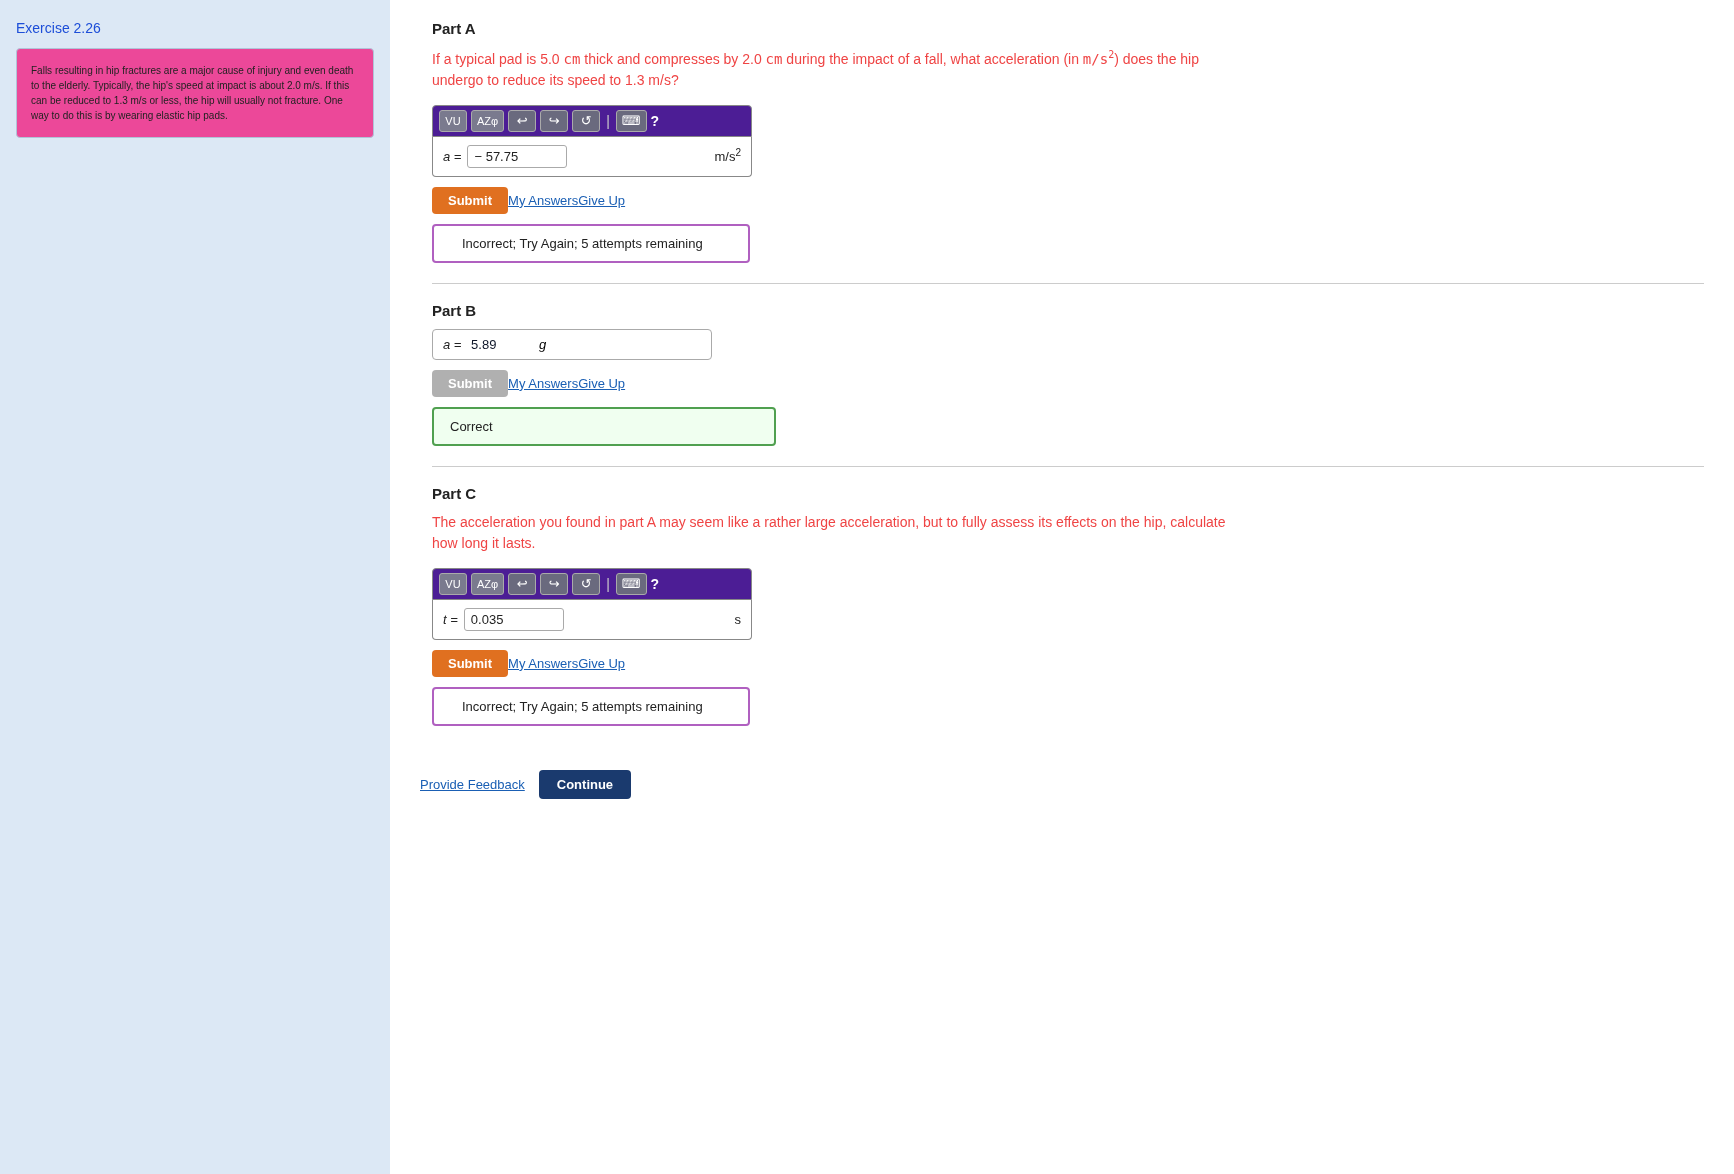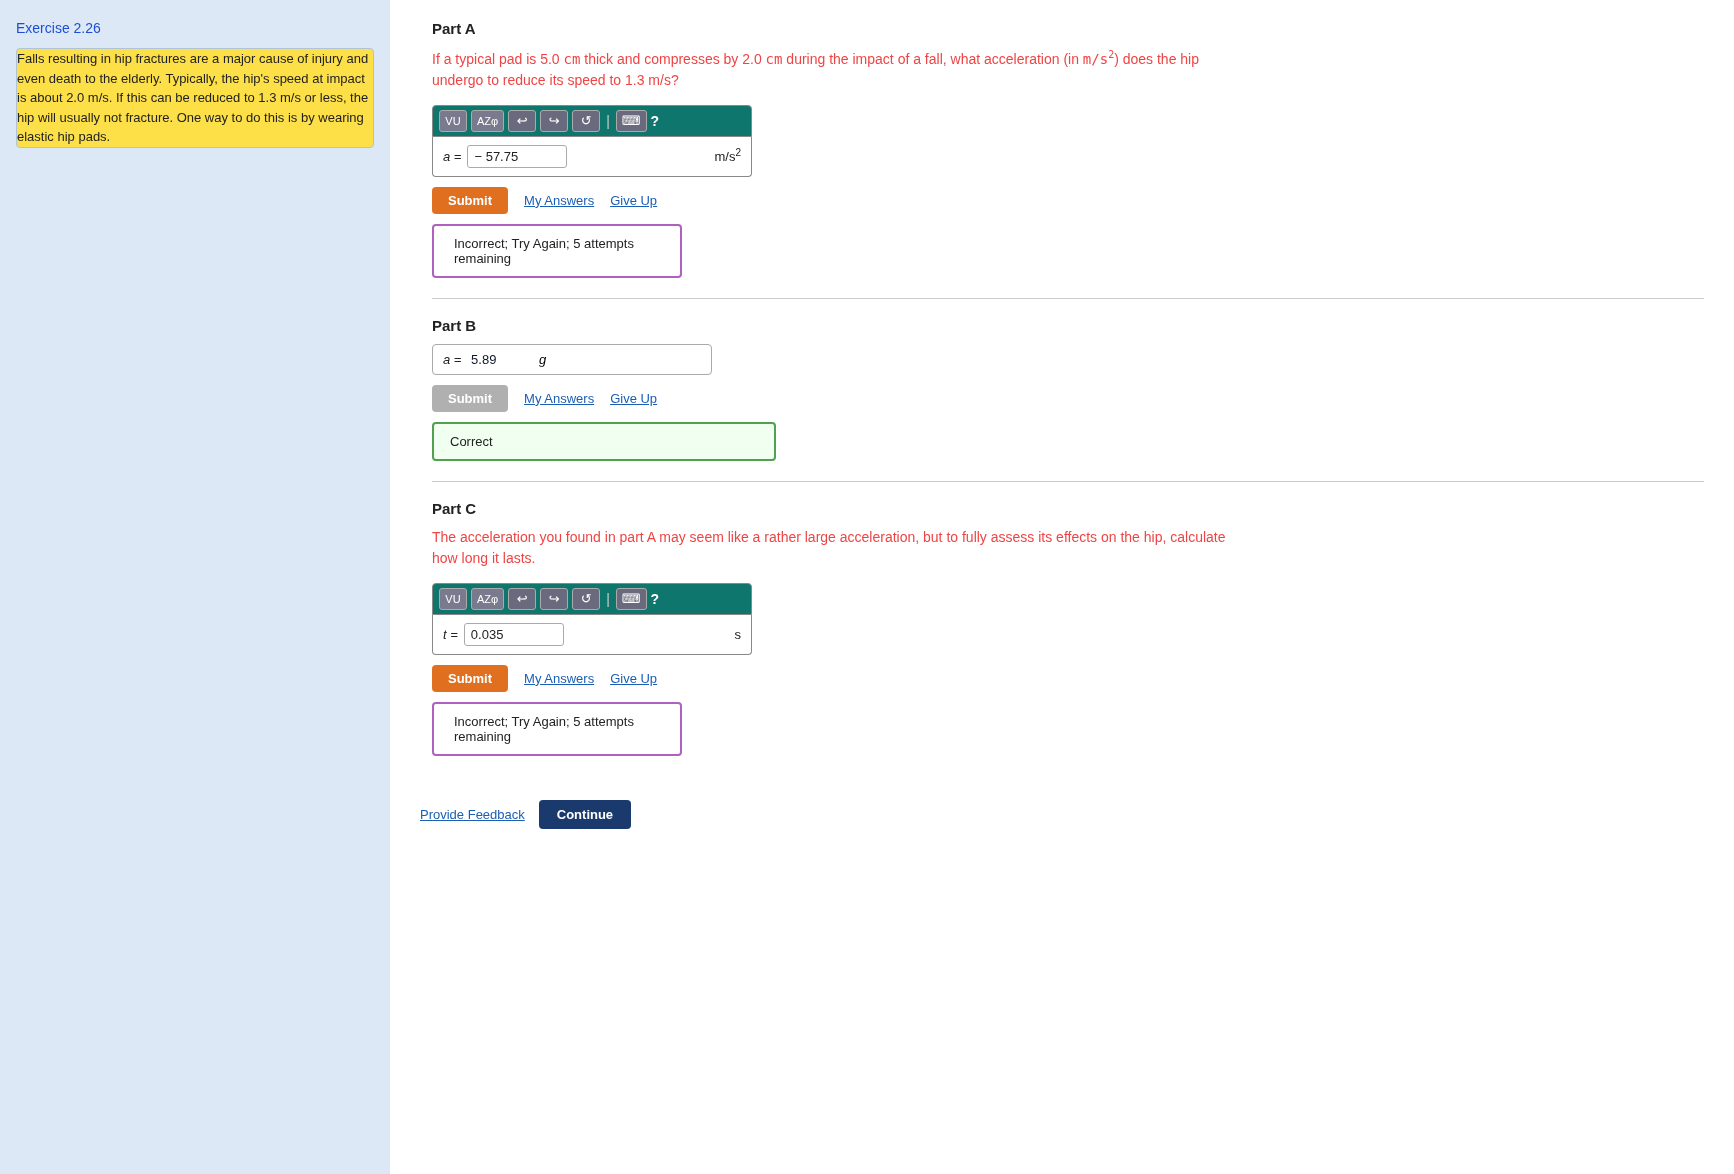--- a/index.html
+++ b/index.html
@@ -18,24 +18,25 @@
       background: #dce8f5;
       padding: 20px 16px;
     }
     .exercise-title {
       font-size: 14px;
       font-weight: normal;
       margin-bottom: 12px;
       color: #1d4ed8;
     }
     .context-box {
-      background: #fde047;
+      background: #ec4899;
       border: 1px solid #b0c4d8;
       border-radius: 4px;
-      font-size: 13px;
+      padding: 14px;
+      font-size: 10px;
       color: #222;
       line-height: 1.5;
     }
 
     
     .main-content {
       flex: 1;
       background: white;
       padding: 20px 30px 30px 30px;
       overflow-y: auto;
@@ -60,21 +61,21 @@
       color: #ef4444;
       margin-bottom: 14px;
       line-height: 1.5;
       max-width: 820px;
     }
 
     
     .math-toolbar {
       display: flex;
       align-items: center;
-      background: #0f766e;
+      background: #4c1d95;
       border: 1px solid #888;
       border-radius: 4px 4px 0 0;
       padding: 4px 6px;
       gap: 4px;
       width: 320px;
     }
     .math-toolbar-btn {
       background: #7a7a8e;
       border: 1px solid #aaa;
       border-radius: 3px;
@@ -155,21 +156,20 @@
       border: none;
       outline: none;
       font-size: 13px;
       width: 60px;
       color: #0f172a;
     }
 
     
     .buttons-row {
       display: flex;
-      gap: 16px;
       margin-bottom: 10px;
     }
     .submit-btn {
       background: #e07020;
       color: white;
       border: none;
       border-radius: 4px;
       padding: 6px 16px;
       font-size: 13px;
       cursor: pointer;
@@ -186,25 +186,25 @@
       background: none;
       border: none;
       cursor: pointer;
       font-size: 13px;
     }
 
     
     .incorrect-box {
       border: 2px solid #b060c0;
       border-radius: 4px;
-      padding: 10px 20px;
+      padding: 10px 28px;
       background: white;
       color: #222;
       font-size: 13px;
-      width: 250px;
+      width: 318px;
     }
     .correct-box {
       border: 2px solid #50a050;
       border-radius: 4px;
       padding: 10px 16px;
       background: #f0fff0;
       color: #222;
       font-size: 13px;
       width: 344px;
     }

